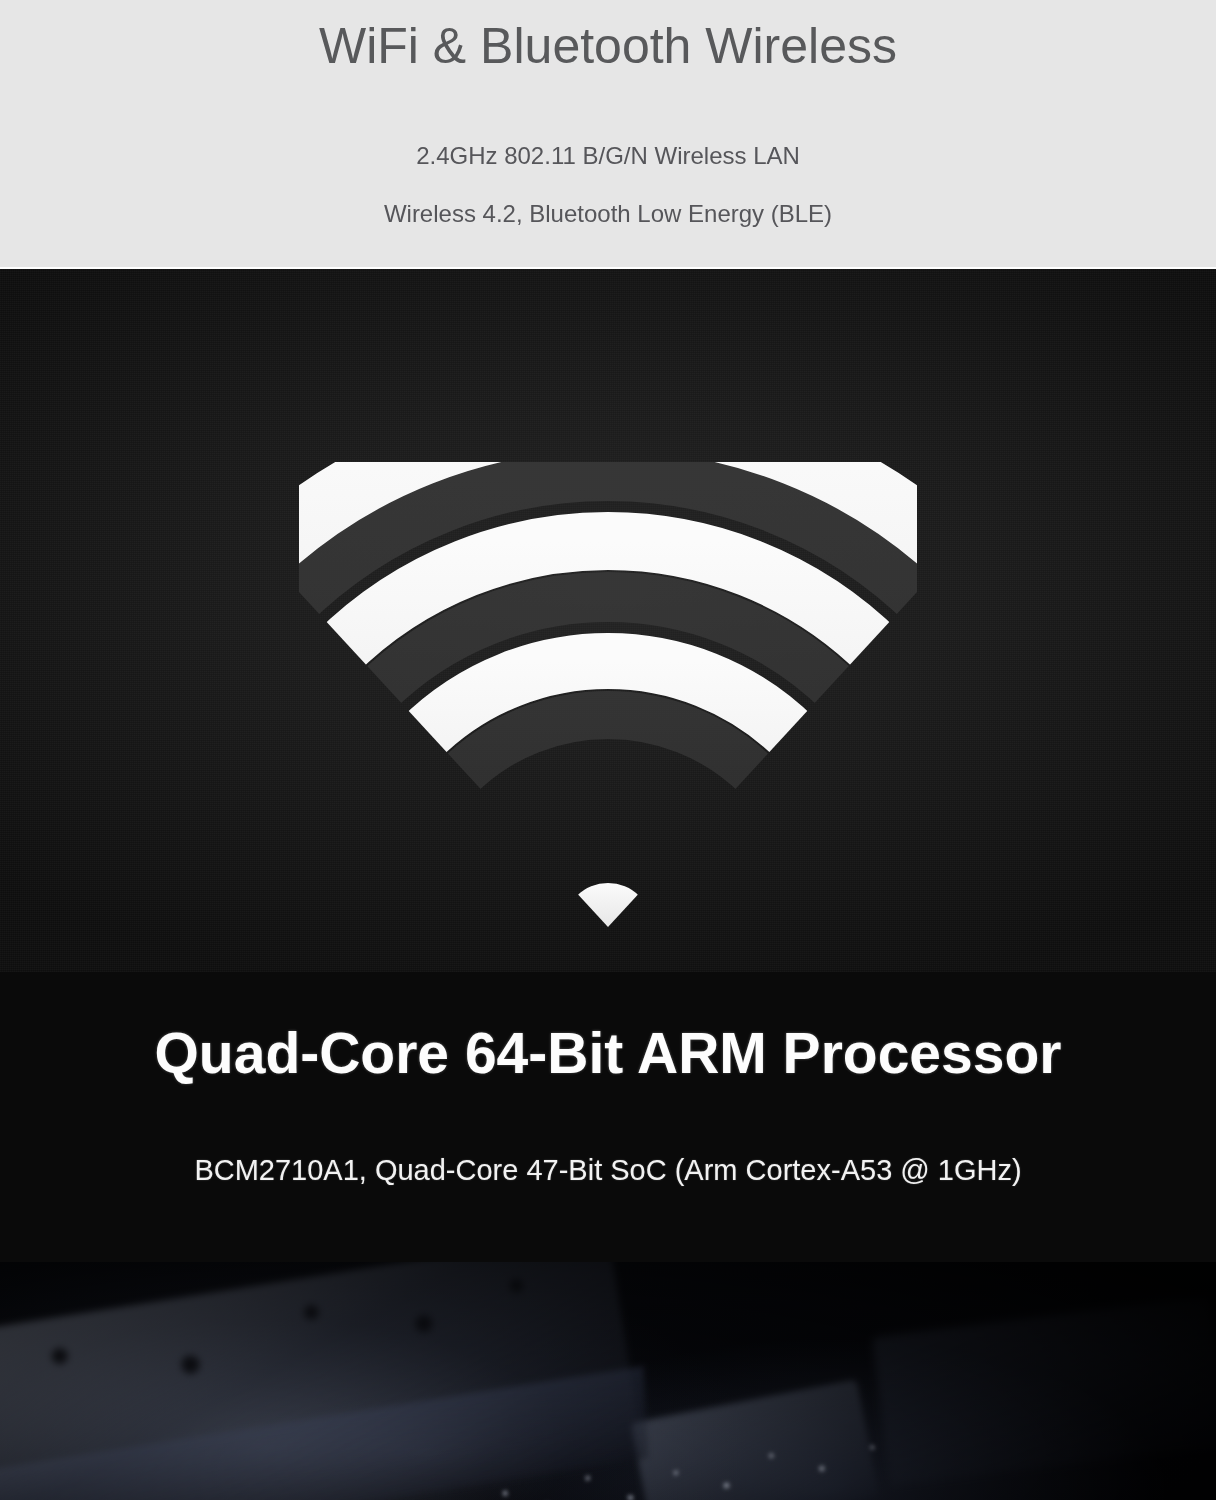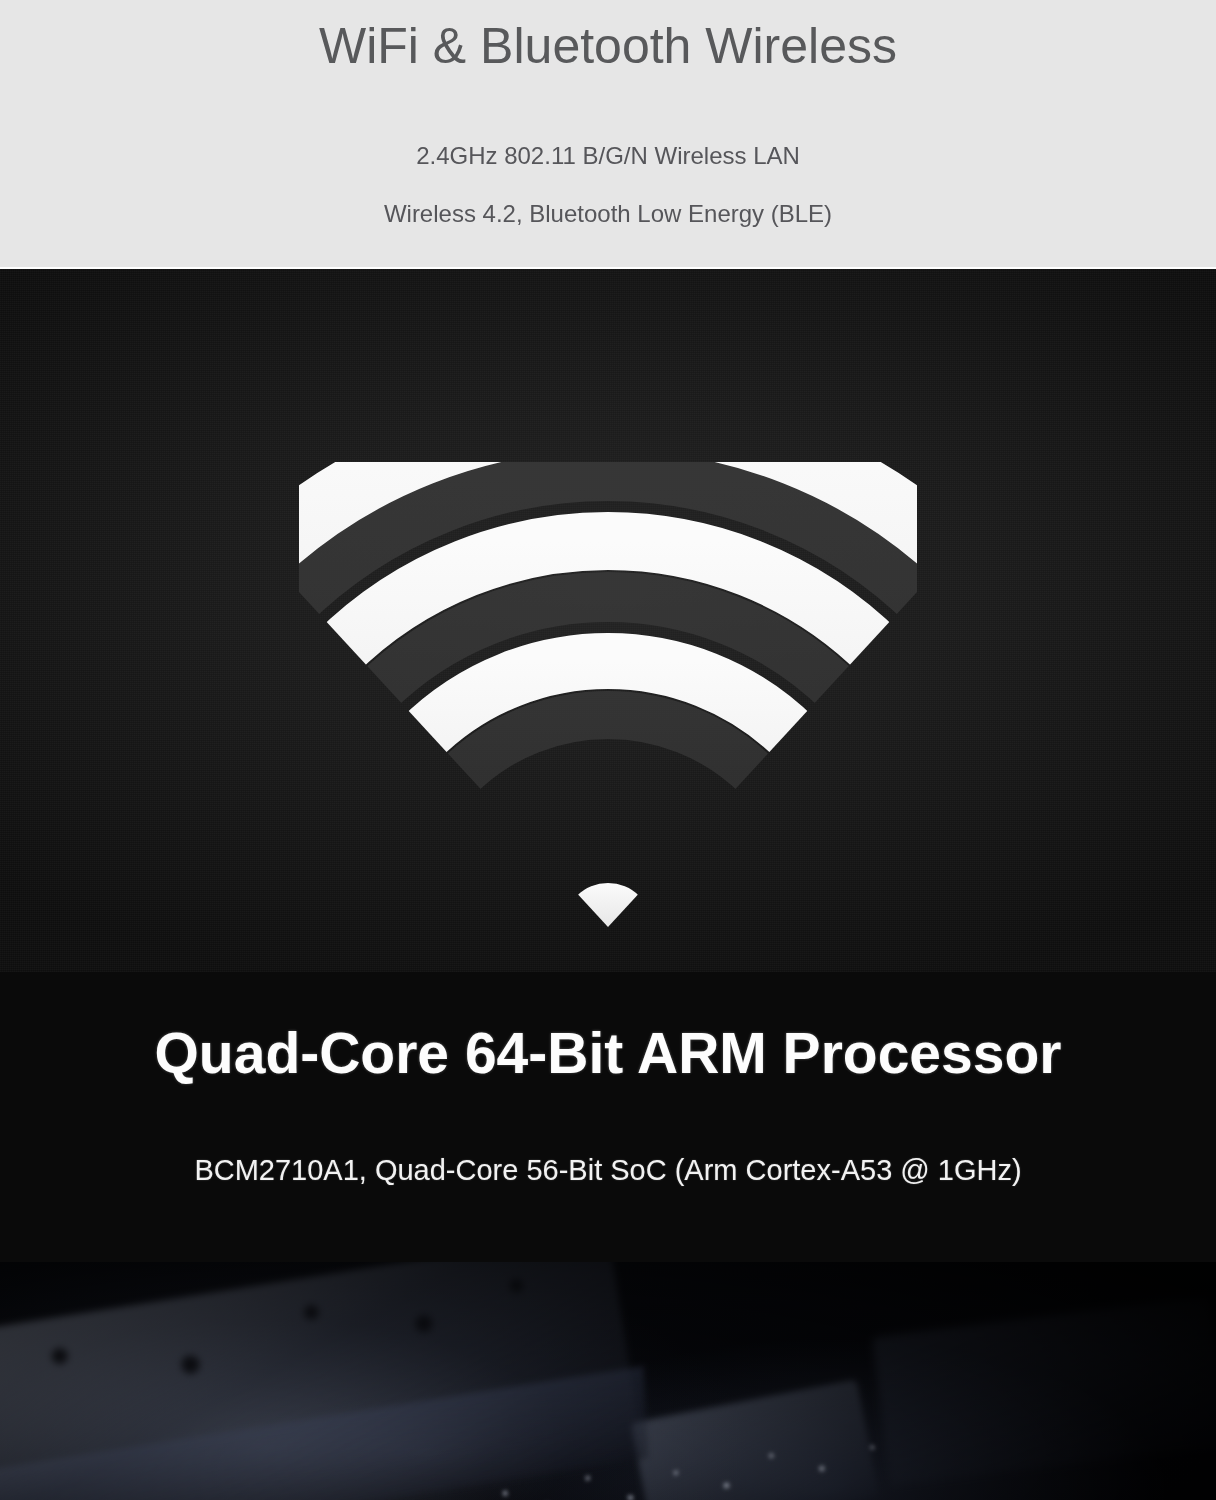--- a/index.html
+++ b/index.html
@@ -195,21 +195,21 @@
 
           <circle cx="309" cy="640" r="44" fill="url(#arcgrad)"></circle>
         </g>
       </svg>
     </div>
 
   </section>
 
   <section class="sec-cpu-text">
     <h2 class="cpu-title">Quad-Core 64-Bit ARM Processor</h2>
-    <p class="cpu-sub">BCM2710A1, Quad-Core 56-Bit SoC (Arm Cortex-A53 @ 1GHz)</p>
+    <p class="cpu-sub">BCM2710A1, Quad-Core 47-Bit SoC (Arm Cortex-A53 @ 1GHz)</p>
   </section>
 
   <section class="sec-cpu-hero">
     <div class="macro"></div>
     <div class="chip-far"></div>
     <div class="chip-mid"></div>
     <div class="chip-side"></div>
     <div class="chip-big"></div>
     <div class="speckle"></div>
     <div class="vignette"></div>

